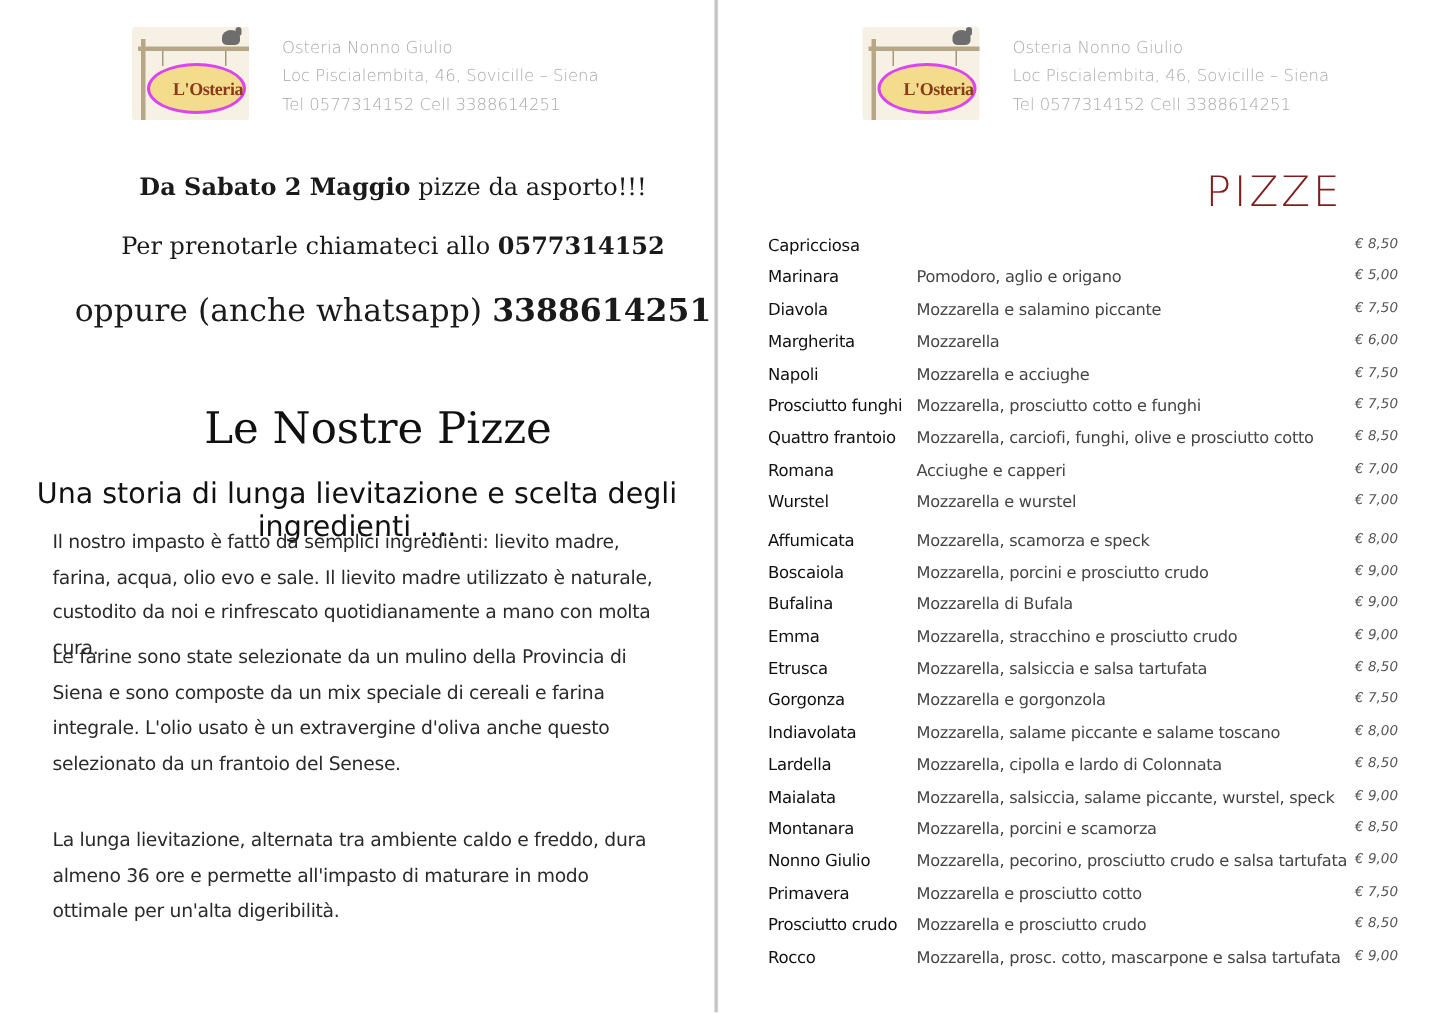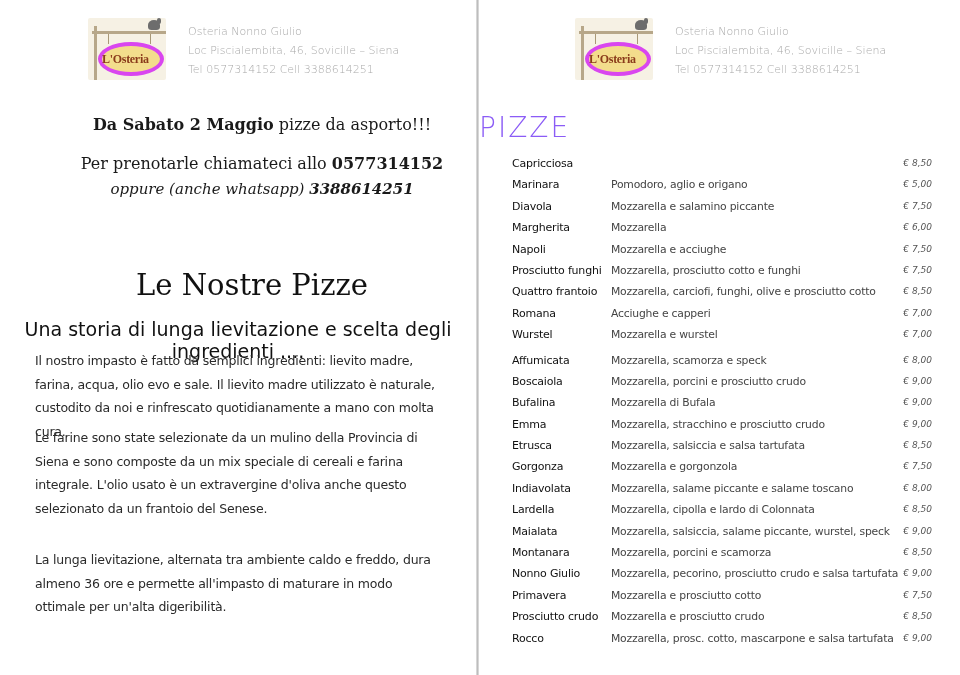--- a/index.html
+++ b/index.html
@@ -15,46 +15,46 @@
     
     .letterhead { position: absolute; top: 18px; height: 64px; display: flex; align-items: flex-start; }
     .page-left .letterhead { left: 88px; }
     .page-right .letterhead { left: 96px; }
     .logo { position: relative; width: 78px; height: 62px; background: #f6f1e4; border-radius: 2px; }
     .logo .post { position: absolute; left: 6px; top: 8px; width: 3px; height: 54px; background: #b7a789; }
     .logo .beam { position: absolute; left: 4px; top: 13px; width: 74px; height: 3px; background: #b7a789; }
     .logo .chain-l { position: absolute; left: 20px; top: 16px; width: 1px; height: 10px; background: #a89877; }
     .logo .chain-r { position: absolute; left: 62px; top: 16px; width: 1px; height: 10px; background: #a89877; }
     .logo .sign { position: absolute; left: 10px; top: 24px; width: 66px; height: 34px; border-radius: 50%;
-                  background: #f3dd8c; border: 4px solid #d946ef; display: flex; align-items: center; justify-content: flex-start; }
+                  background: #f3dd8c; border: 2px solid #d946ef; display: flex; align-items: center; justify-content: flex-end; }
     .logo .sign-text { font-family: "Liberation Serif", serif; font-weight: bold; font-size: 12px; color: #8a3b1b; letter-spacing: -0.3px; }
     .logo .bird { position: absolute; left: 60px; top: 2px; width: 12px; height: 10px; background: #6d6d6d; border-radius: 50% 50% 30% 30%; }
     .logo .bird-tail { position: absolute; left: 69px; top: 0px; width: 4px; height: 6px; background: #6d6d6d; border-radius: 2px; }
     .lh-text { margin-left: 22px; margin-top: 4px; font-family: "DejaVu Sans", sans-serif; font-size: 11px; line-height: 19px; color: #a9a9a9; font-weight: 300; }
 
     
     .announce { position: absolute; left: 0; width: 476px; text-align: center; font-family: "DejaVu Serif", serif; margin-left: 24px; }
     .announce-1 { top: 115px; font-size: 16px; }
     .announce-2 { top: 154px; font-size: 16px; }
-    .announce-3 { top: 180px; font-size: 15px; font-style: italic; }
+    .announce-3 { top: 194px; font-size: 21px; }
     .strong { font-weight: bold; }
 
     .title-left { position: absolute; left: 0; width: 476px; top: 268px; text-align: center;
                   font-family: "DejaVu Serif", serif; font-size: 29px; color: #111; padding-left: 28px; }
     .subtitle-left { position: absolute; left: 0; width: 476px; top: 318px; text-align: center;
                      font-family: "DejaVu Sans", sans-serif; font-size: 19px; color: #111; }
     .body-text { position: absolute; left: 35px; width: 405px; font-family: "DejaVu Sans", sans-serif;
                  font-size: 12.5px; line-height: 23.5px; color: #2a2a2a; letter-spacing: -0.2px; }
     .p1 { top: 349px; }
     .p2 { top: 426px; }
     .p3 { top: 548px; }
 
     
-    .title-right { position: absolute; left: 0; width: 416px; top: 111px; text-align: left;
-                   font-family: "DejaVu Sans", sans-serif; font-size: 28px; letter-spacing: 2px; color: #8b5cf6; font-weight: 300; }
+    .title-right { position: absolute; left: 0; width: 416px; top: 111px; text-align: right;
+                   font-family: "DejaVu Sans", sans-serif; font-size: 28px; letter-spacing: 2px; color: #7f1d1d; font-weight: 300; }
     .menu { position: absolute; left: 33px; top: 153px; width: 420px; }
     .menu-row { position: relative; height: 21.4px; font-family: "DejaVu Sans", sans-serif; font-size: 11px; line-height: 21.4px; }
     .menu-row.gap { margin-top: 4px; }
     .pname { position: absolute; left: 0; width: 98px; color: #111; font-weight: 500; letter-spacing: -0.2px; white-space: nowrap; }
     .pdesc { position: absolute; left: 99px; color: #444; font-size: 10.8px; letter-spacing: -0.2px; white-space: nowrap; }
     .pprice { position: absolute; right: 0; width: 36px; text-align: right; color: #555; font-size: 9px; font-style: italic; }
   </style>
 </head>
 <body>
 

